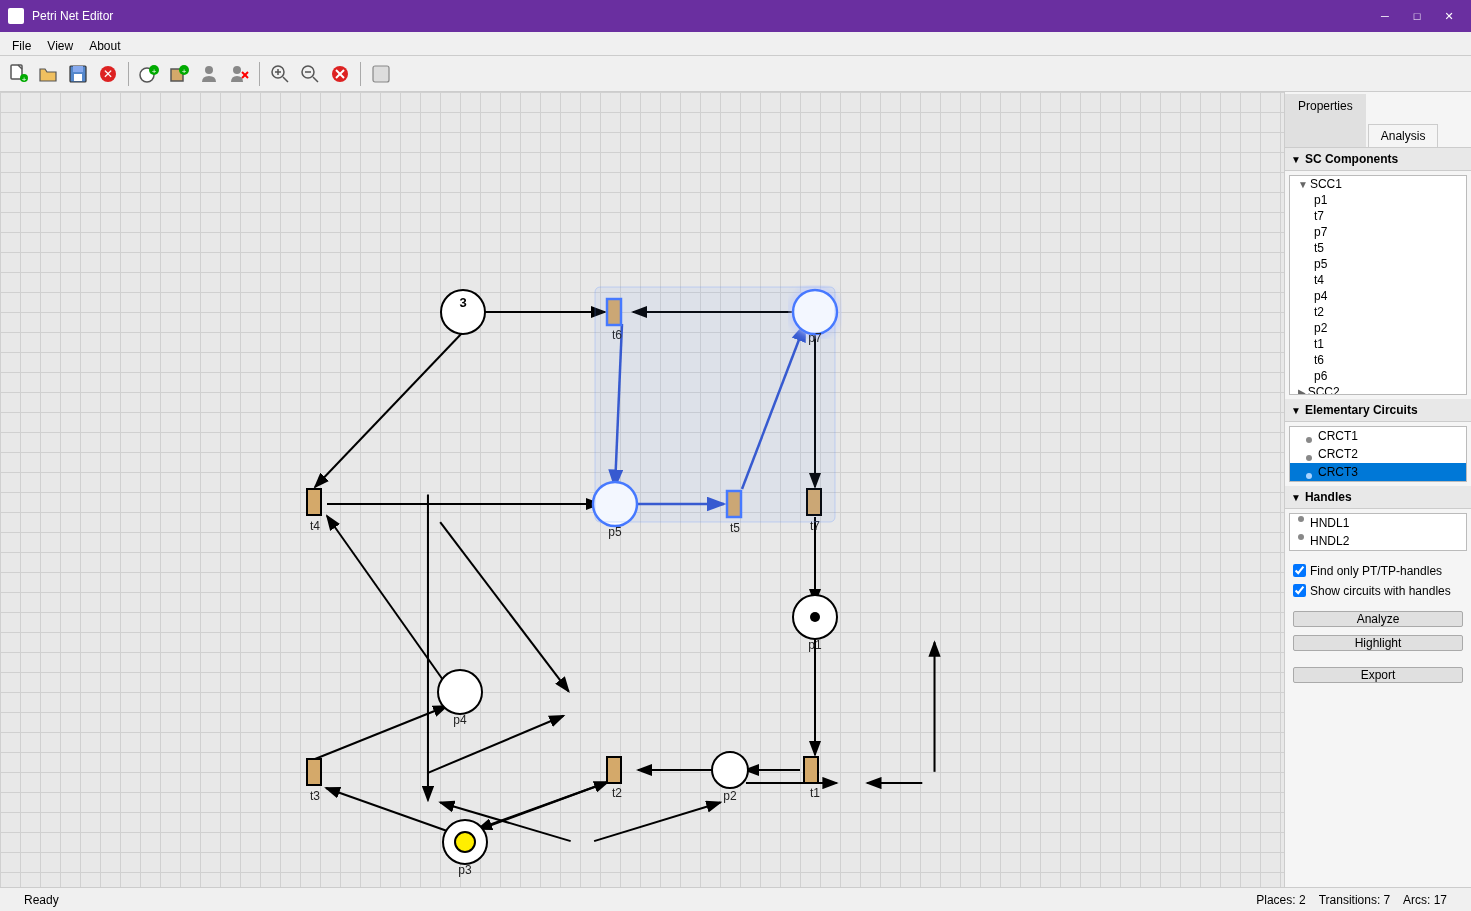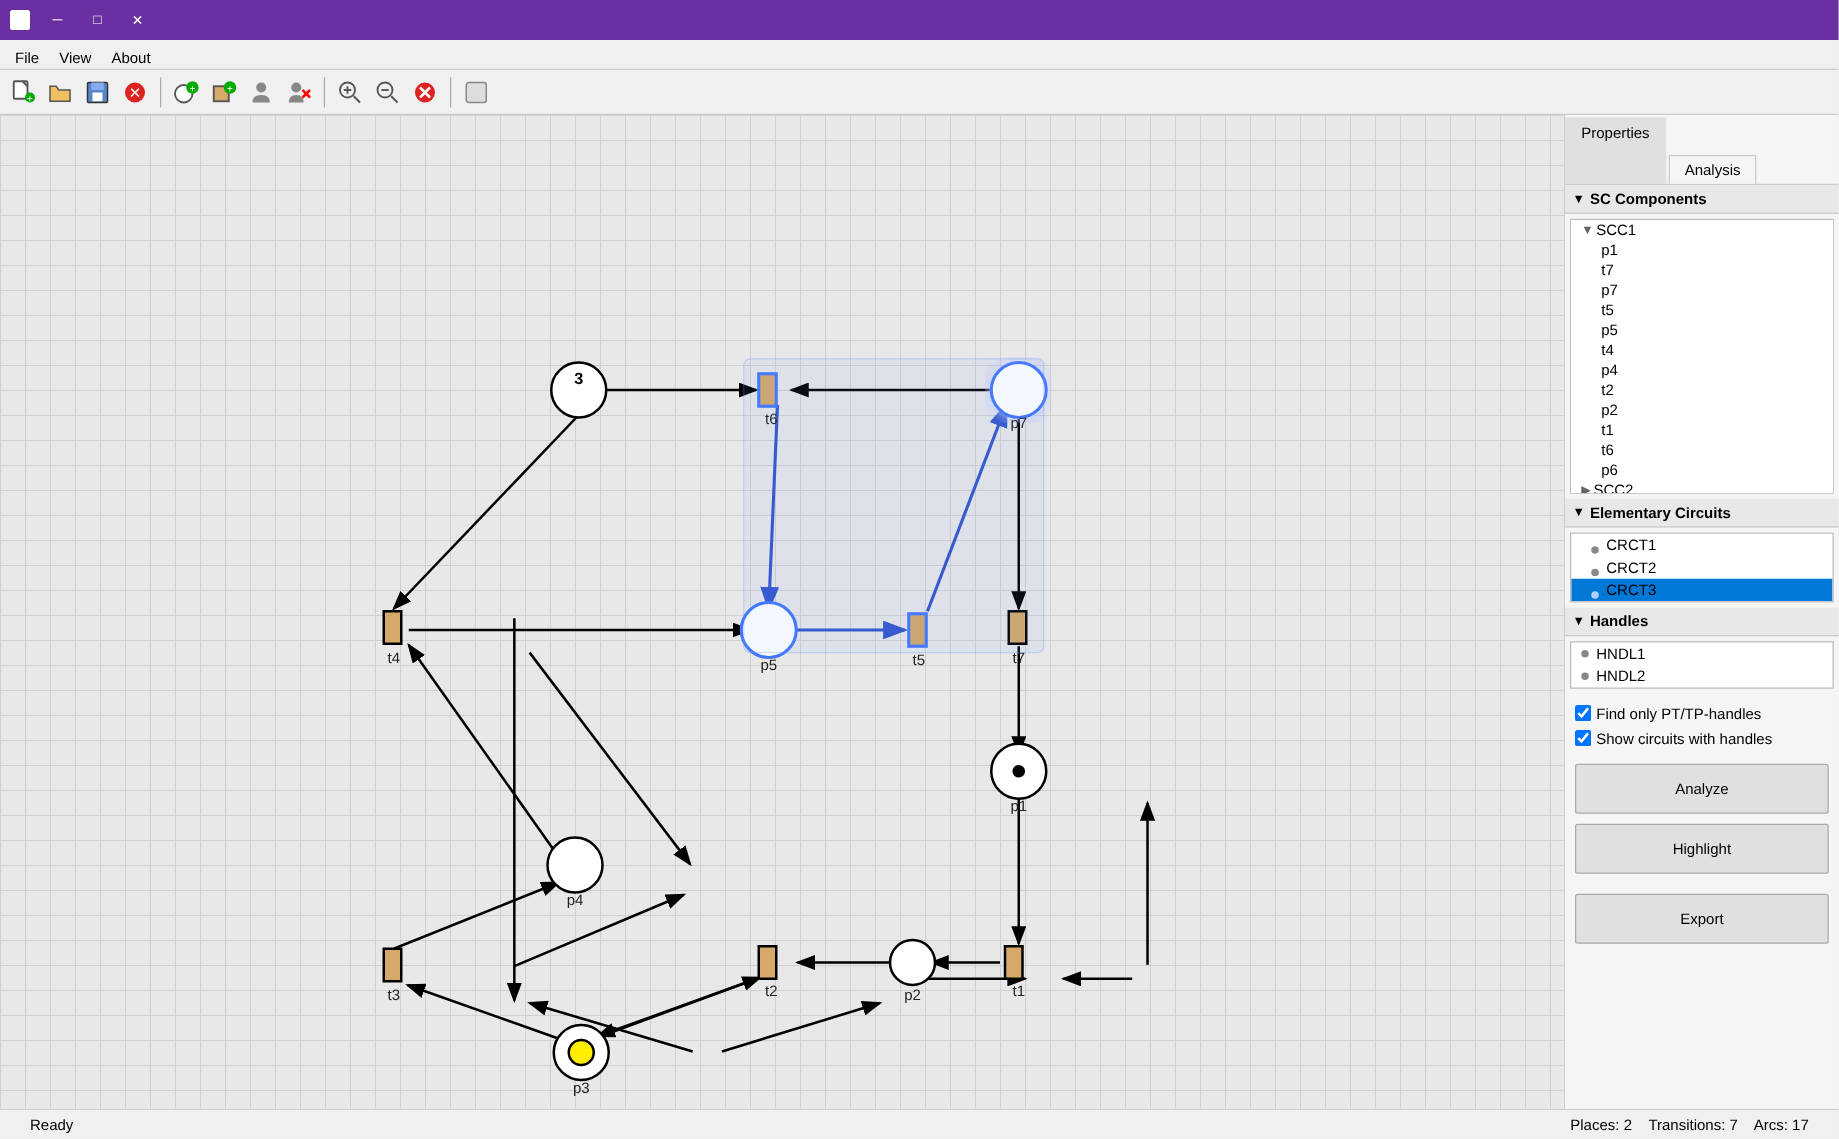--- a/index.html
+++ b/index.html
@@ -63,21 +63,21 @@
       position: absolute;
       top: 0; left: 0; right: 0; bottom: 0;
       background-image: 
         linear-gradient(to right, #d0d0d0 1px, transparent 1px),
         linear-gradient(to bottom, #d0d0d0 1px, transparent 1px);
       background-size: 20px 20px;
     }
 
     
     #right-panel {
-      width: 220px;
+      width: 187px;
       background: #f5f5f5;
       border-left: 1px solid #ccc;
       display: flex;
       flex-direction: column;
       overflow-y: auto;
     }
 
     
     #panel-tabs {
       display: flex;
@@ -134,39 +134,38 @@
     
     .handles-list {
       border: 1px solid #bbb;
       margin: 4px;
       background: white;
     }
     .handle-item {
       padding: 2px 8px;
       font-size: 12px;
       display: flex;
-      align-items: center;
       cursor: pointer;
     }
     .handle-dot { width: 6px; height: 6px; background: #888; border-radius: 50%; margin-right: 6px; }
 
     
     .checkbox-row {
       display: flex;
       align-items: flex-start;
       padding: 3px 8px;
       font-size: 12px;
       gap: 4px;
     }
     .checkbox-row input[type=checkbox] { margin: 0; }
 
     
     .panel-button {
       margin: 4px 8px;
-      padding: 12px 8px;
+      padding: 0 8px;
       background: #e0e0e0;
       border: 1px solid #aaa;
       cursor: pointer;
       font-size: 12px;
       text-align: center;
       border-radius: 2px;
       display: block;
       width: calc(100% - 16px);
     }
 
@@ -208,20 +207,21 @@
       align-items: flex-end;
     }
     .crct-item.selected { background: #0078d7; color: #000000; }
     .crct-dot { width: 6px; height: 6px; border-radius: 50%; background: #888; margin-right: 6px; }
   </style>
 </head>
 <body>
 
 <div id="titlebar">
   <span class="app-icon"></span>
+  <span class="title">Petri Net Editor</span>
   <div class="win-controls">
     <div class="win-btn">─</div>
     <div class="win-btn">□</div>
     <div class="win-btn close">✕</div>
   </div>
 </div>
 
 <div id="menubar">
   <span class="menu-item">File</span>
   <span class="menu-item">View</span>

